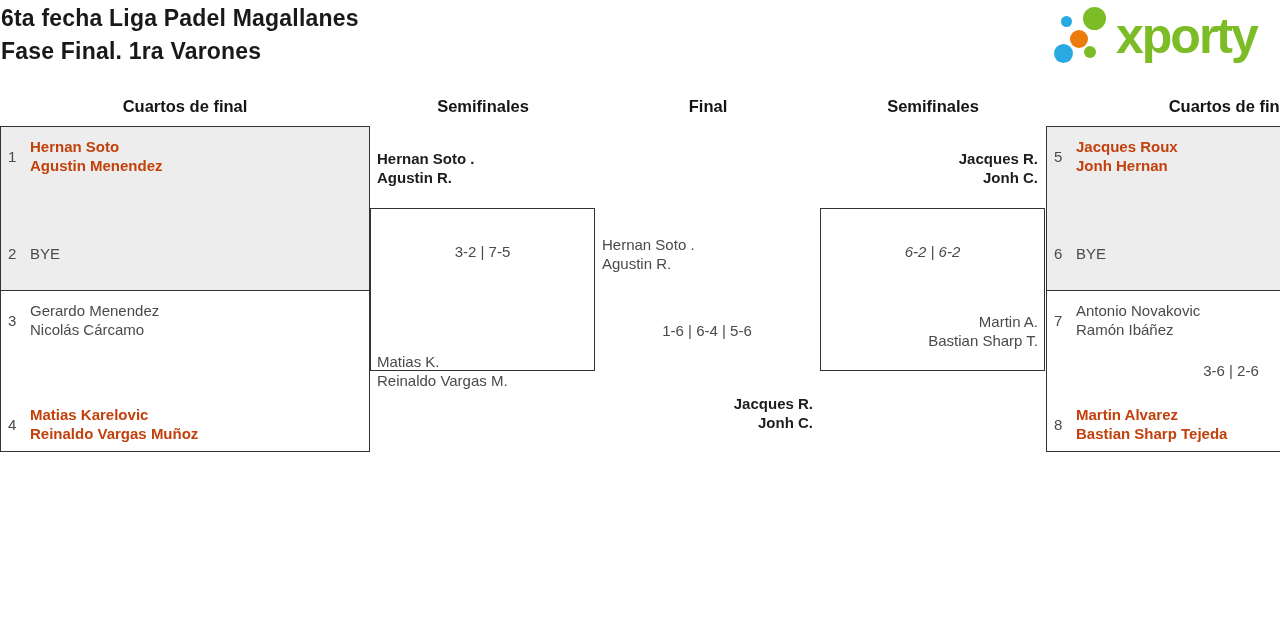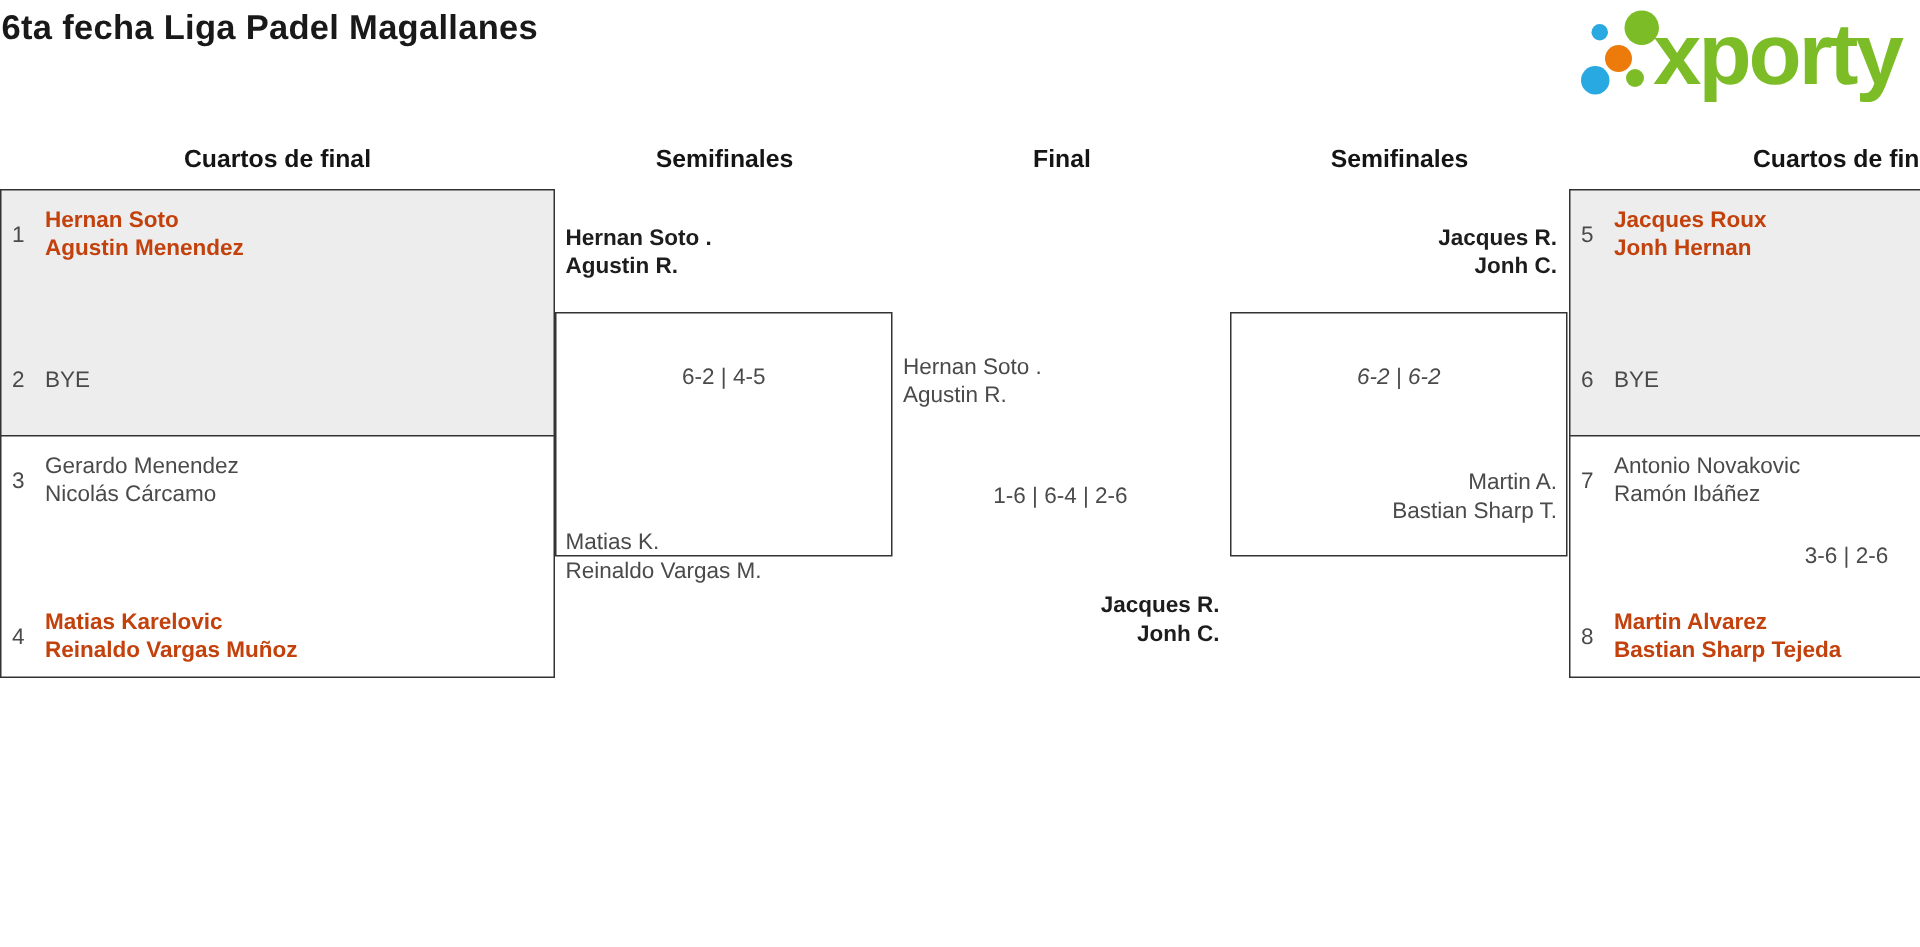--- a/index.html
+++ b/index.html
@@ -9,22 +9,22 @@
     background:#ffffff; font-family:"Liberation Sans", sans-serif;
   }
   
   .title{ position:absolute; left:1px; top:2px; font-size:23px; font-weight:700;
           line-height:33px; color:#191919; letter-spacing:.2px; }
   .logo{ position:absolute; left:1048px; top:0; width:232px; height:72px; }
   .dot{ position:absolute; border-radius:50%; }
   .dot.blue{ background:#29a9e1; }
   .dot.green{ background:#7cbd27; }
   .dot.orange{ background:#ec7b0c; }
-  .logo-text{ position:absolute; left:54px; top:0; height:72px; display:flex; align-items:center;
-              font-size:58px; font-weight:800; letter-spacing:-2px; color:#7cbd27; }
+  .logo-text{ position:absolute; left:68px; top:0; height:72px; display:flex; align-items:center;
+              font-size:50px; font-weight:800; letter-spacing:-2px; color:#7cbd27; }
   
   .round-label{ position:absolute; top:97px; width:220px; text-align:center;
                 font-size:16.5px; font-weight:600; color:#151515; }
   
   .box{ position:absolute; border:1px solid #333333; background:#ffffff; }
   .box.gray{ background:#ededed; }
   .team-row{ position:absolute; left:7px; right:6px; display:flex; align-items:center; }
   .seed{ min-width:14px; margin-right:8px; font-size:15px; color:#4a4a4a; flex:0 0 auto; }
   .names{ font-size:15px; line-height:19px; color:#4a4a4a; }
   .names.winner{ font-weight:700; color:#c2410c; }
@@ -36,20 +36,21 @@
   .flabel.right{ text-align:right; }
   .fscore{ position:absolute; text-align:center; font-size:15px; color:#4a4a4a; }
 </style>
 </head>
 <body>
 
 <div class="stage">
 
   <div class="title">
     <div>6ta fecha Liga Padel Magallanes</div>
+    <div>Fase Final. 1ra Varones</div>
   </div>
 
   <div class="logo">
     <span class="dot blue" style="left:13px; top:16px; width:11px; height:11px;"></span>
     <span class="dot green" style="left:35px; top:7px;  width:23px; height:23px;"></span>
     <span class="dot orange" style="left:22px; top:30px; width:18px; height:18px;"></span>
     <span class="dot blue" style="left:6px;  top:44px; width:19px; height:19px;"></span>
     <span class="dot green" style="left:36px; top:46px; width:12px; height:12px;"></span>
     <span class="logo-text">xporty</span>
   </div>
@@ -87,36 +88,36 @@
     <div class="team-row" style="top:114px;">
       <span class="seed">4</span>
       <span class="names winner">
         <div>Matias Karelovic</div>
         <div>Reinaldo Vargas Muñoz</div>
       </span>
     </div>
   </div>
 
   <div class="box" style="left:370px; top:208px; width:225px; height:163px;">
-    <div class="score" style="top:34px;">6-2 | 4-5</div>
+    <div class="score" style="top:34px;">3-2 | 7-5</div>
   </div>
   <div class="flabel winner" style="left:377px; top:149px;">
     <div>Hernan Soto .</div>
     <div>Agustin R.</div>
   </div>
   <div class="flabel" style="left:377px; top:312px;margin-top:40px;">
     <div>Matias K.</div>
     <div>Reinaldo Vargas M.</div>
   </div>
 
   <div class="flabel" style="left:602px; top:235px;">
     <div>Hernan Soto .</div>
     <div>Agustin R.</div>
   </div>
-  <div class="fscore" style="left:607px; top:322px; width:200px;">1-6 | 6-4 | 2-6</div>
+  <div class="fscore" style="left:607px; top:322px; width:200px;">1-6 | 6-4 | 5-6</div>
   <div class="flabel winner right" style="right:467px; top:394px;">
     <div>Jacques R.</div>
     <div>Jonh C.</div>
   </div>
 
   <div class="box" style="left:820px; top:208px; width:225px; height:163px;font-style:italic;">
     <div class="score" style="top:34px;">6-2 | 6-2</div>
   </div>
   <div class="flabel winner right" style="right:242px; top:149px;">
     <div>Jacques R.</div>

